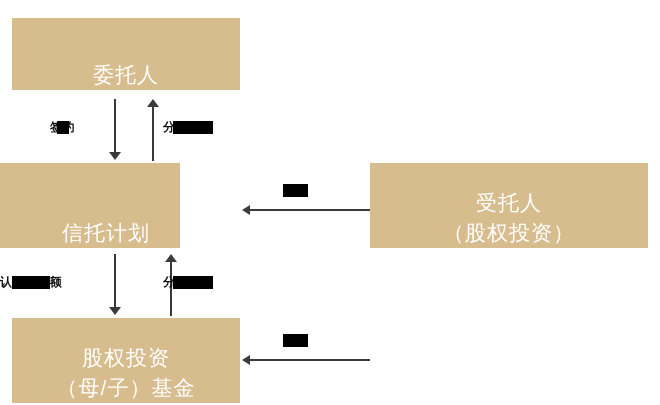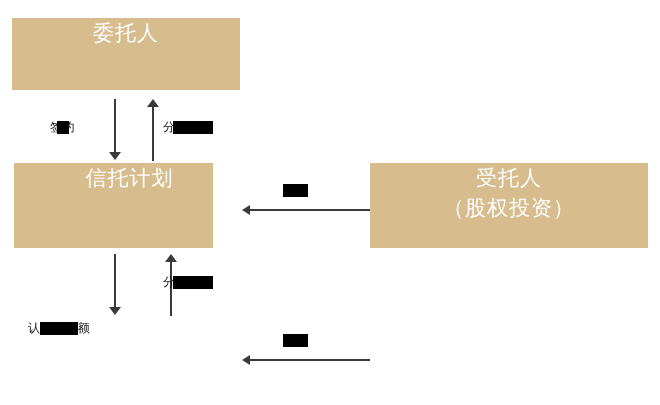--- a/index.html
+++ b/index.html
@@ -19,31 +19,31 @@
   }
 
   
   .node {
     position: absolute;
     background: #d7bc8e;
     color: #ffffff;
     display: flex;
     flex-direction: column;
     align-items: center;
-    justify-content: flex-start;
+    justify-content: flex-end;
     text-align: center;
     font-size: 21px;
     line-height: 1.42;
     letter-spacing: 1px;
     box-sizing: border-box;
   }
   .node .line2 { display: block; }
 
   #node-settlor      { left: 12px;  top: 18px;  width: 228px; height: 72px; }
-  #node-trust-plan   { left: 14px;  top: 163px; width: 199px; height: 85px; padding-left: 32px; }
+  #node-trust-plan   { left: 0;  top: 163px; width: 180px; height: 85px; padding-left: 32px; }
   #node-trustee      { left: 370px; top: 163px; width: 278px; height: 85px; }
   #node-pe-fund      { left: 12px;  top: 318px; width: 228px; height: 85px; }
   #node-manager      { left: 370px; top: 318px; width: 278px; height: 85px; }
 
   
   .vline {
     position: absolute;
     width: 2px;
     background: #3a3a3a;
   }
@@ -82,20 +82,21 @@
     color: #111111;
     white-space: nowrap;
     letter-spacing: 0.5px;
     line-height: 14px;
   }
   
   .redacted {
     display: inline-block;
     position: relative;
     color: #111111;
+    font-weight: bold;
   }
   .redacted::after {
     content: "";
     position: absolute;
     left: 0;
     top: 1px;
     width: 100%;
     height: 13px;
     background: #000000;
   }
@@ -126,20 +127,24 @@
 
   <div class="node" id="node-trust-plan">
     <span>信托计划</span>
   </div>
 
   <div class="node" id="node-trustee">
     <span>受托人</span>
     <span class="line2">（股权投资）</span>
   </div>
 
+  <div class="node" id="node-pe-fund">
+    <span>股权投资</span>
+    <span class="line2">（母/子）基金</span>
+  </div>
 
 
   <div class="vline" style="left:114px; top:99px; height:56px;"></div>
   <div class="arrow arrow-down" style="left:109px; top:152px;"></div>
 
   <div class="vline" style="left:152px; top:105px; height:56px;"></div>
   <div class="arrow arrow-up" style="left:147px; top:99px;"></div>
 
   <div class="edge-label" style="left:50px; top:120px;">
     <span class="redacted redact-partial">签约</span>
@@ -148,21 +153,21 @@
   <div class="edge-label" style="left:163px; top:120px;">
     <span class="redacted redact-head">分配收益</span>
   </div>
 
   <div class="vline" style="left:114px; top:254px; height:56px;"></div>
   <div class="arrow arrow-down" style="left:109px; top:307px;"></div>
 
   <div class="vline" style="left:170px; top:260px; height:56px;"></div>
   <div class="arrow arrow-up" style="left:165px; top:254px;"></div>
 
-  <div class="edge-label" style="left:28px; top:275px;margin-top:46px;">
+  <div class="edge-label" style="left:0; top:275px;">
     <span class="redacted redact-mid">认购IP份额</span>
   </div>
 
   <div class="edge-label" style="left:163px; top:275px;">
     <span class="redacted redact-head">分配收益</span>
   </div>
 
   <div class="hline" style="left:248px; top:209px; width:122px;"></div>
   <div class="arrow arrow-left" style="left:242px; top:205px;"></div>
 

